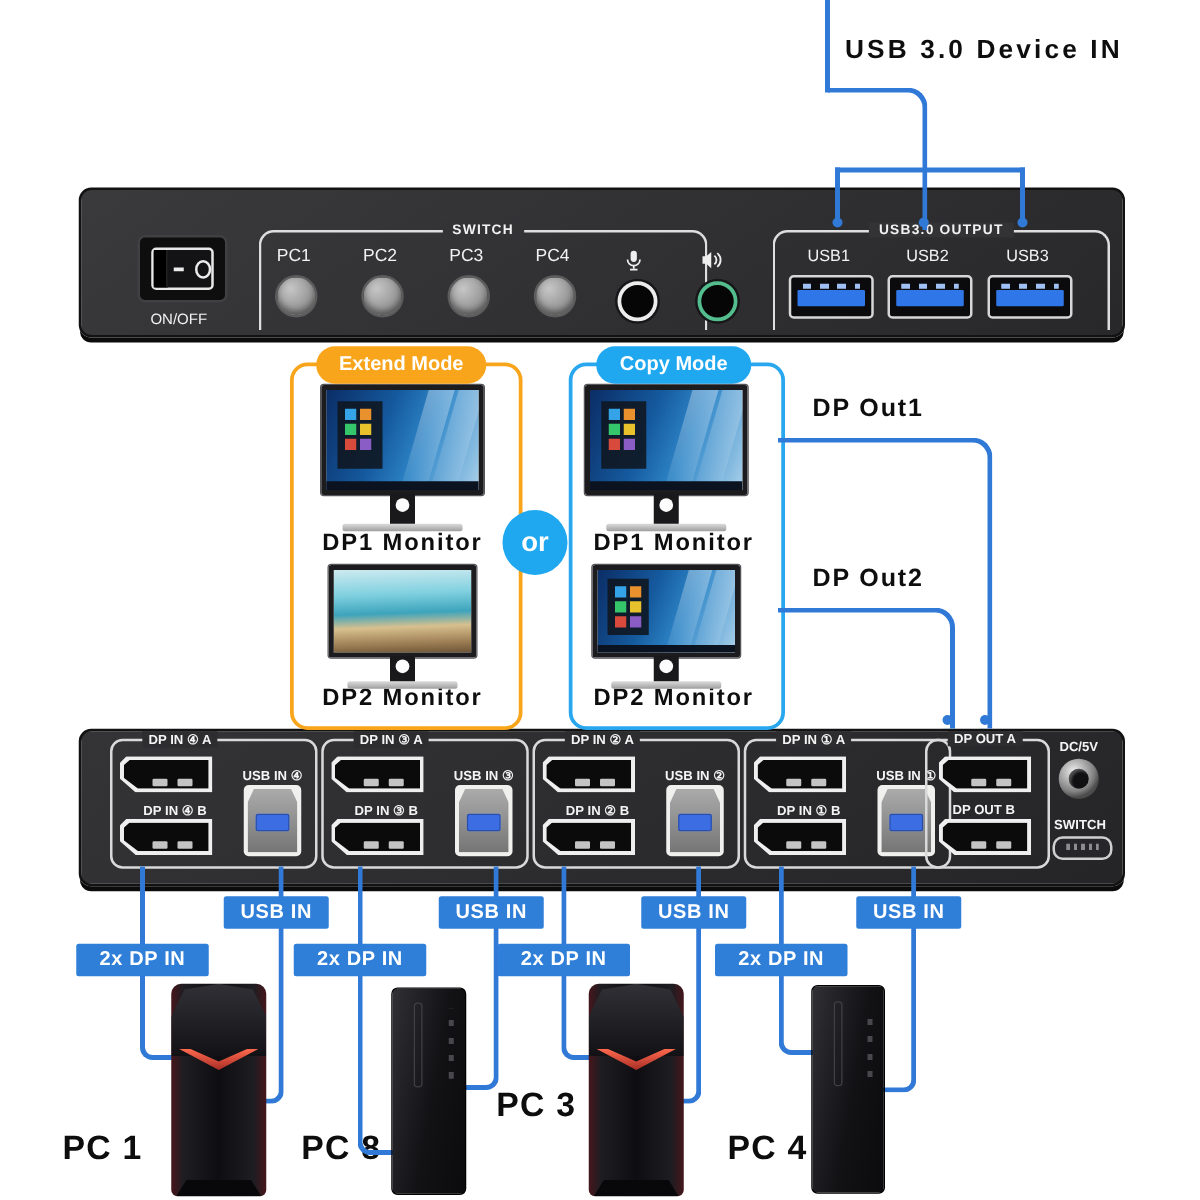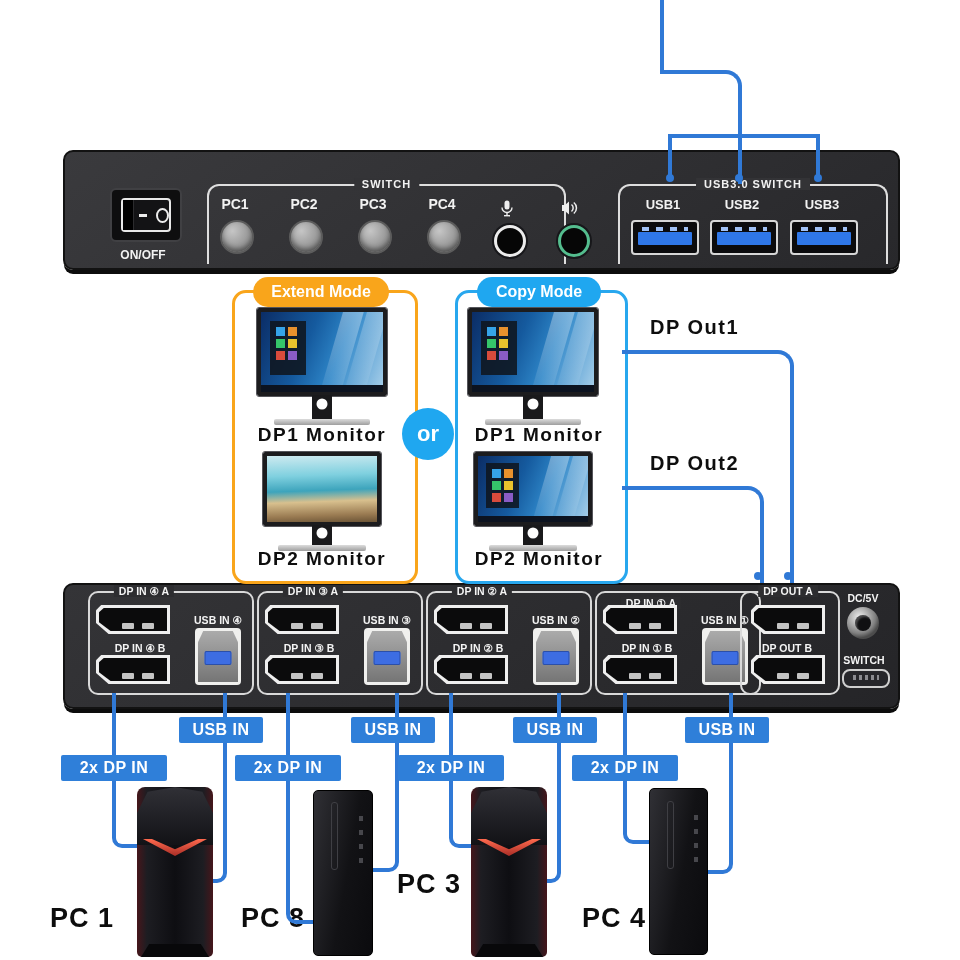--- a/index.html
+++ b/index.html
@@ -63,21 +63,21 @@
                  transform:translateX(-50%);}
   .mouse::after{content:"";position:absolute;left:50%;top:14px;width:5px;height:11px;background:#2a2a2f;
                 border-radius:3px;transform:translateX(-50%);}
 
   
   .panel{position:absolute;left:63px;width:833px;background:linear-gradient(145deg,#3a3a3d,#28282b);
          border:2px solid #121212;border-radius:10px;box-shadow:0 5px 0 -1px #0c0c0c;z-index:1;}
   .front-panel{top:150px;height:116px;}
   .rear-panel{top:583px;height:122px;background:linear-gradient(145deg,#343437,#252528);}
 
-  .panel-text{position:absolute;color:#f2f2f2;font-weight:bold;white-space:nowrap;}
+  .panel-text{position:absolute;color:#f2f2f2;font-weight:normal;white-space:nowrap;}
 
   .bracket{position:absolute;border:2px solid #dedede;border-bottom:none;border-radius:12px 12px 0 0;}
   .bracket-label{position:absolute;top:-8px;left:50%;transform:translateX(-50%);background:#333336;
                  padding:0 8px;color:#f2f2f2;font-weight:bold;font-size:11px;letter-spacing:1px;white-space:nowrap;}
 
   .rocker-bezel{position:absolute;left:45px;top:36px;width:68px;height:50px;background:#0e0e0f;
                 border:2px solid #404043;border-radius:6px;}
   .rocker{position:absolute;left:9px;right:9px;top:8px;bottom:8px;border:2px solid #e8e8e8;
           border-radius:4px;background:#131315;display:flex;align-items:center;}
   .rocker .slab{position:absolute;left:0;top:0;bottom:0;width:10px;background:#000;border-right:1px solid #2c2c2e;}
@@ -173,20 +173,21 @@
   .ps-slot{position:absolute;left:30%;top:7%;width:5px;height:40%;border:1px solid #3f3f44;border-radius:3px;}
   .ps-ports{position:absolute;right:16%;top:10%;width:4px;height:34%;
             background:repeating-linear-gradient(0deg,#47474c 0 5px,transparent 5px 14px);}
 </style>
 </head>
 <body>
 
 <div class="canvas">
 
 
+  <div class="big-label" style="left:676px;top:28px;font-size:21px;letter-spacing:2.5px">USB 3.0 Device IN</div>
 
   <div class="vline" style="left:660px;top:0;height:74px"></div>
   <div class="elbow-tr" style="left:662px;top:70px;width:76px;height:110px"></div>
   <div class="hline" style="left:668px;top:134px;width:152px"></div>
   <div class="vline" style="left:668px;top:134px;height:46px"></div>
   <div class="vline" style="left:816px;top:134px;height:46px"></div>
   <div class="dot" style="left:666px;top:174px"></div>
   <div class="dot" style="left:735px;top:174px"></div>
   <div class="dot" style="left:814px;top:174px"></div>
 
@@ -224,21 +225,21 @@
     <div class="abs" style="left:496px;top:48px">
       <svg width="18" height="16" viewBox="0 0 18 16">
           <polygon points="1,5 4,5 8,1.5 8,14.5 4,11 1,11" fill="#eee"></polygon>
           <path d="M10.5 4.5 a4.5 4.5 0 0 1 0 7" stroke="#eee" fill="none" stroke-width="1.5"></path>
           <path d="M12.8 2.5 a7 7 0 0 1 0 11" stroke="#eee" fill="none" stroke-width="1.5"></path>
         </svg>
     </div>
     <div class="jack green" style="left:493px;top:73px"></div>
 
     <div class="bracket" style="left:553px;top:32px;width:266px;height:78px">
-      <div class="bracket-label">USB3.0 SWITCH</div>
+      <div class="bracket-label">USB3.0 OUTPUT</div>
     </div>
     <div class="panel-text cx" style="left:598px;top:45px;font-size:13px">USB1</div>
     <div class="panel-text cx" style="left:677px;top:45px;font-size:13px">USB2</div>
     <div class="panel-text cx" style="left:757px;top:45px;font-size:13px">USB3</div>
     <div class="usba" style="left:566px;top:68px">
         <div class="tongue"></div>
         <div class="pins"></div>
       </div>
     <div class="usba" style="left:645px;top:68px">
         <div class="tongue"></div>
@@ -351,21 +352,21 @@
         <div class="in"></div>
         <div class="tongue"></div>
       </div>
     <div class="rlabel" style="left:413px;top:57px">DP IN ② B</div>
     <div class="dp-port" style="left:369px;top:70px">
         <div class="in"></div>
         <div class="pins"></div>
       </div>
 
     <div class="rgroup" style="left:530px;top:6px;width:162px;height:100px"></div>
-    <div class="rlabel ontop" style="left:586px;top:12px">DP IN ① A</div>
+    <div class="rlabel ontop" style="left:586px;top:0">DP IN ① A</div>
     <div class="dp-port" style="left:538px;top:20px">
         <div class="in"></div>
         <div class="pins"></div>
       </div>
     <div class="rlabel" style="left:660px;top:29px">USB IN ①</div>
     <div class="usbb" style="left:637px;top:43px">
         <div class="in"></div>
         <div class="tongue"></div>
       </div>
     <div class="rlabel" style="left:582px;top:57px">DP IN ① B</div>

